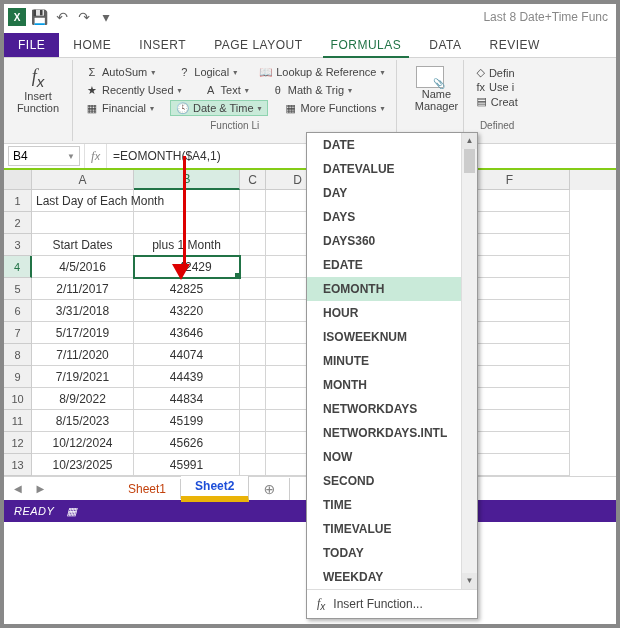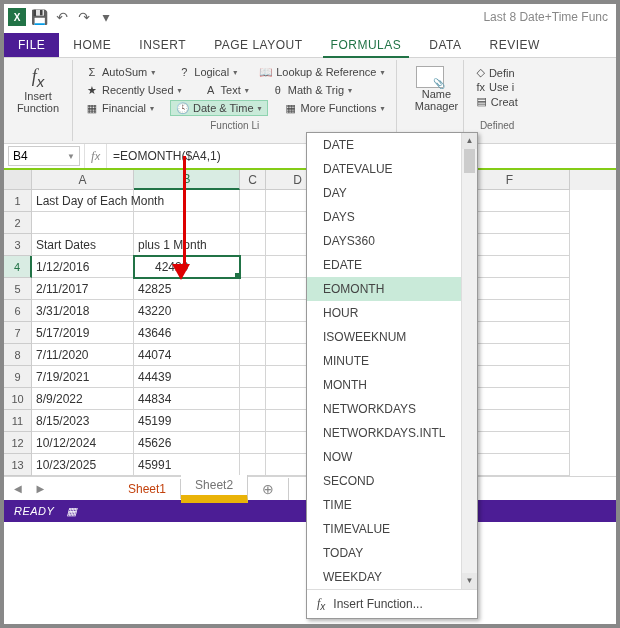--- a/index.html
+++ b/index.html
@@ -39,31 +39,31 @@
 .fbar .formula { flex: 1; font-size: 12px; padding: 0 6px; color: #333; }
 .grid { position: relative; }
 .colhead { display: flex; height: 20px; background: #f0f0f0; }
 .corner { width: 28px; border-right: 1px solid #ccc; border-bottom: 1px solid #ccc; background: #e8e8e8; }
 .ch { border-right: 1px solid #ccc; border-bottom: 1px solid #ccc; text-align: center; font-size: 12px; color: #555; line-height: 20px; }
 .ch.selected { background: #d9ece3; color: #217346; border-bottom: 2px solid #217346; line-height: 18px; }
 .row { display: flex; height: 22px; }
 .rh { width: 28px; border-right: 1px solid #ccc; border-bottom: 1px solid #ccc; text-align: center; font-size: 11px; color: #555; line-height: 22px; background: #f0f0f0; }
 .rh.selected { background: #d9ece3; color: #217346; border-right: 2px solid #217346; width: 28px; }
 .cell { border-right: 1px solid #d4d4d4; border-bottom: 1px solid #d4d4d4; font-size: 12px; color: #333; line-height: 22px; padding: 0 4px; overflow: hidden; white-space: nowrap; }
-.cell.center { }
+.cell.center { text-align: center; }
 .cell.selected { outline: 2px solid #217346; outline-offset: -1px; position: relative; padding-left: 21px; }
 .cell.selected::after { content: ''; position: absolute; right: -3px; bottom: -3px; width: 6px; height: 6px; background: #217346; border: 1px solid #fff; }
 .sheettabs { background: #fff; border-top: 1px solid #d4d4d4; height: 24px; display: flex; align-items: center; padding-left: 110px; position: relative; }
 .sheettabs::before { content: '◀ ▶'; position: absolute; left: 10px; color: #888; font-size: 10px; letter-spacing: 6px; }
 .stab { padding: 3px 14px; font-size: 12px; color: #c2410c; border-right: 1px solid #ccc; }
-.stab.active { background: #fff; border-bottom: 8px solid #eab308; color: #737373; font-weight: 400; }
+.stab.active { background: #fff; border-bottom: 6px solid #eab308; color: #1d4ed8; font-weight: 700; }
 .stab.add { color: #888; font-size: 14px; }
 .status { background: #4c1d95; color: #fff; height: 22px; display: flex; align-items: center; padding: 0 10px; font-size: 11px; gap: 12px; letter-spacing: 0.5px; font-style: italic; }
 .dropdown { position: absolute; top: 128px; left: 302px; width: 172px; background: #fff; border: 1px solid #999; box-shadow: 2px 2px 4px rgba(0,0,0,0.3); z-index: 100; }
-.ddbody { max-height: 460px; overflow: hidden; position: relative; }
+.ddbody { max-height: 460px; overflow: hidden; position: relative; font-weight: bold; }
 .dditem { padding: 5px 16px; font-size: 12px; color: #444; }
 .dditem.hover { background: #c9ead9; }
 .scrollbar { position: absolute; right: 0; top: 0; bottom: 0; width: 16px; background: #f0f0f0; border-left: 1px solid #ddd; }
 .scrollbar .sbtn { height: 16px; text-align: center; font-size: 8px; color: #666; line-height: 16px; background: #e8e8e8; }
 .scrollbar .thumb { position: absolute; top: 16px; left: 2px; right: 2px; height: 24px; background: #ccc; }
 .ddfoot { border-top: 1px solid #ddd; padding: 6px 10px; font-size: 12px; color: #444; display: flex; align-items: center; gap: 8px; }
 .ddfoot .fx3 { font-style: italic; font-family: serif; }
 .arrow { position: absolute; top: 152px; left: 175px; z-index: 50; }
 .arrow-line { width: 3px; height: 108px; background: #d00; margin: 0 auto; }
 .arrow-head { width: 0; height: 0; border-left: 9px solid transparent; border-right: 9px solid transparent; border-top: 16px solid #d00; margin-left: -7px; }
@@ -225,21 +225,21 @@
       <div class="cell wA center">Start Dates</div>
       <div class="cell wB center">plus 1 Month</div>
       <div class="cell wC"></div>
       <div class="cell wD"></div>
       <div class="cell wE"></div>
       <div class="cell wF"></div>
     </div>
   <div id="datarows">
       <div class="row">
         <div class="rh selected">4</div>
-    <div class="cell wA center">1/12/2016</div>
+    <div class="cell wA center">4/5/2016</div>
     <div class="cell wB center selected">42429</div>
     <div class="cell wC"></div>
     <div class="cell wD"></div>
     <div class="cell wE"></div>
     <div class="cell wF"></div>
       </div>
       <div class="row">
         <div class="rh">5</div>
     <div class="cell wA center">2/11/2017</div>
     <div class="cell wB center">42825</div>

